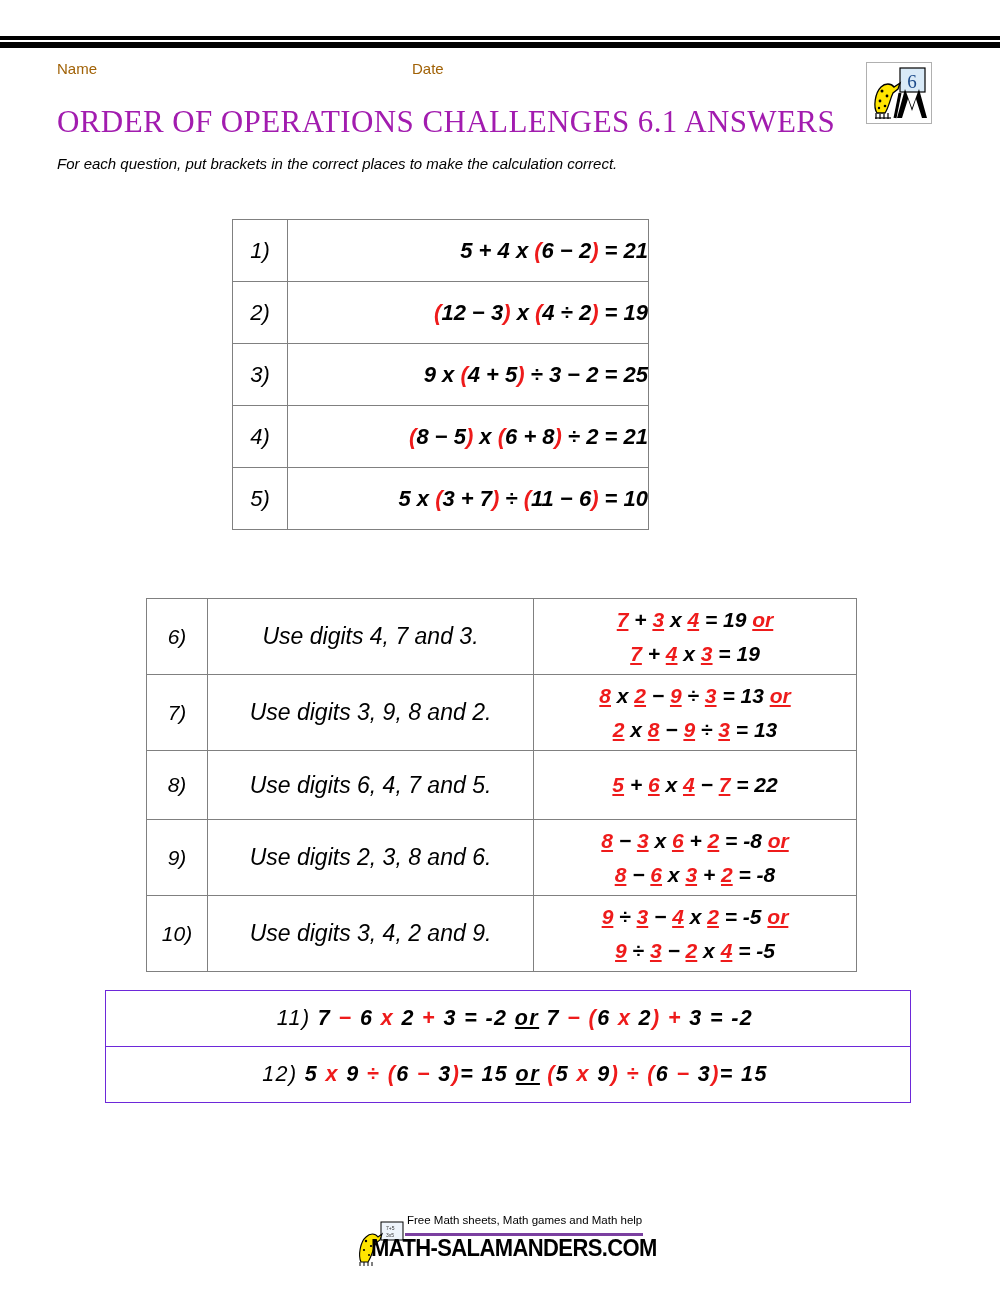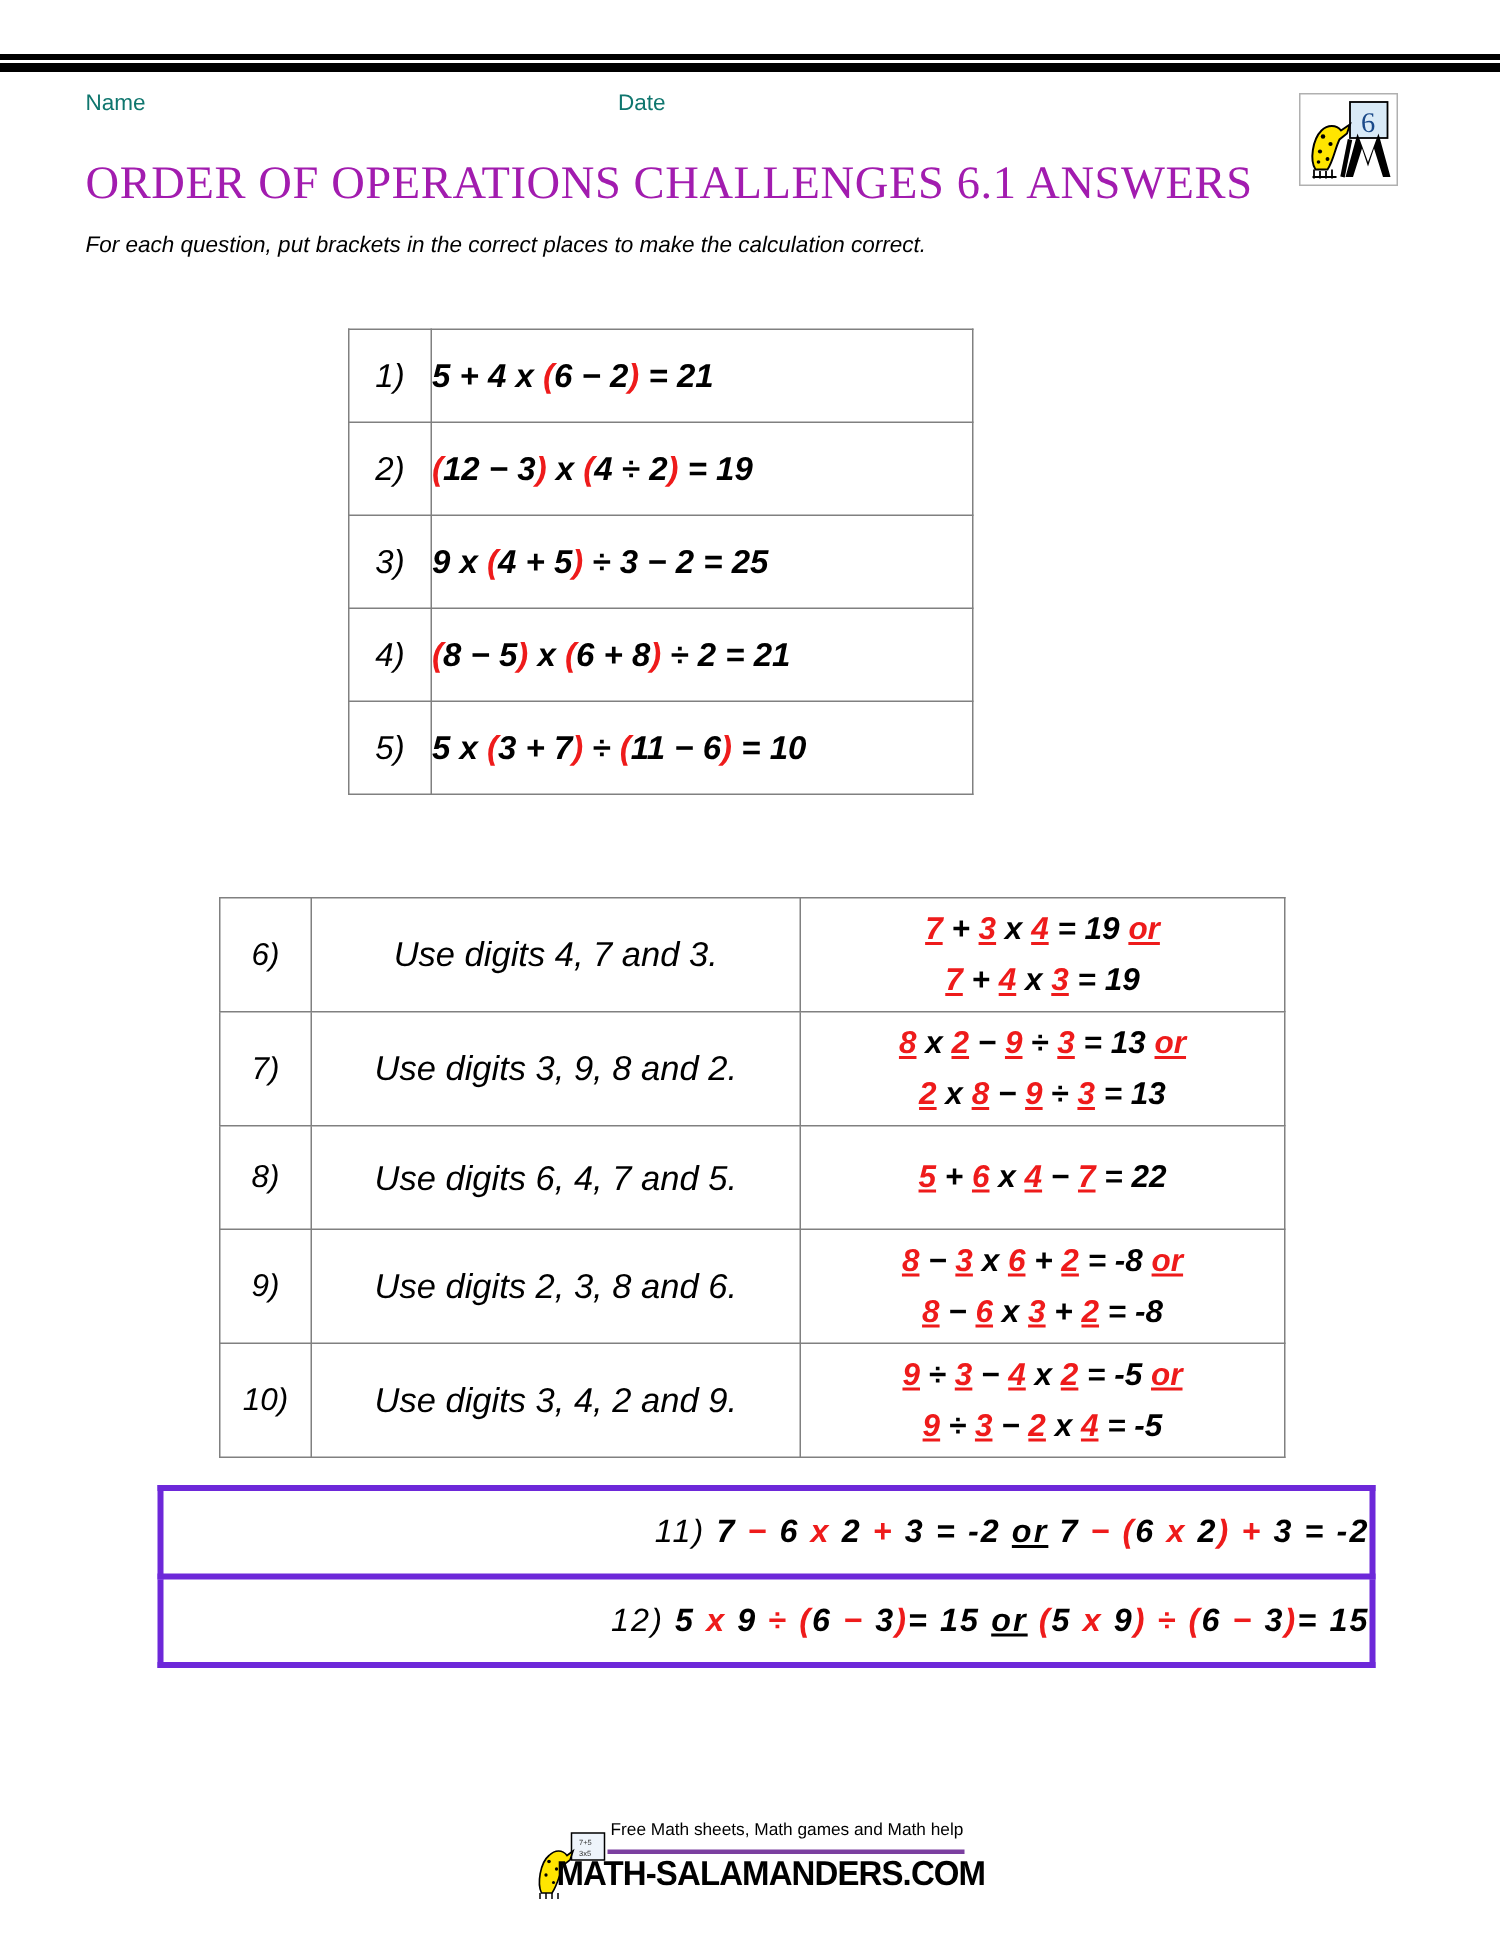--- a/index.html
+++ b/index.html
@@ -43,21 +43,21 @@
     left: 57px;
     top: 60px;
     width: 800px;
     height: 20px;
   }
   .name-label, .date-label {
     position: absolute;
     top: 0;
     font-size: 15px;
     font-family: "Liberation Sans", sans-serif;
-    color: #0f766e;
+    color: #a16207;
     white-space: nowrap;
   }
   .name-label { left: 0; }
   .date-label { left: 355px; }
 
   .page-title {
     position: absolute;
     left: 57px;
     top: 104px;
     font-family: "Liberation Serif", serif;
@@ -116,21 +116,21 @@
     height: 61px;
     padding: 0;
     vertical-align: middle;
   }
   .table1 .c-num {
     width: 54px;
     text-align: center;
   }
   .table1 .c-eq {
     width: 360px;
-    text-align: left;
+    text-align: right;
   }
   .table1 .math { font-size: 22px; }
 
   
   .table2 {
     position: absolute;
     left: 146px;
     top: 598px;
     border-collapse: collapse;
     table-layout: fixed;
@@ -161,26 +161,26 @@
 
   
   .table3 {
     position: absolute;
     left: 105px;
     top: 990px;
     border-collapse: collapse;
     table-layout: fixed;
   }
   .table3 td {
-    border: 4px solid #6d28d9;
+    border: 1px solid #6d28d9;
     height: 55px;
     padding: 0 0 0 14px;
     vertical-align: middle;
     width: 790px;
-    text-align: right;
+    text-align: center;
   }
   .table3 .math {
     font-size: 21.5px;
     letter-spacing: 1.4px;
   }
   .table3 .lbl { font-weight: normal; }
 
   
   .footer {
     position: absolute;

